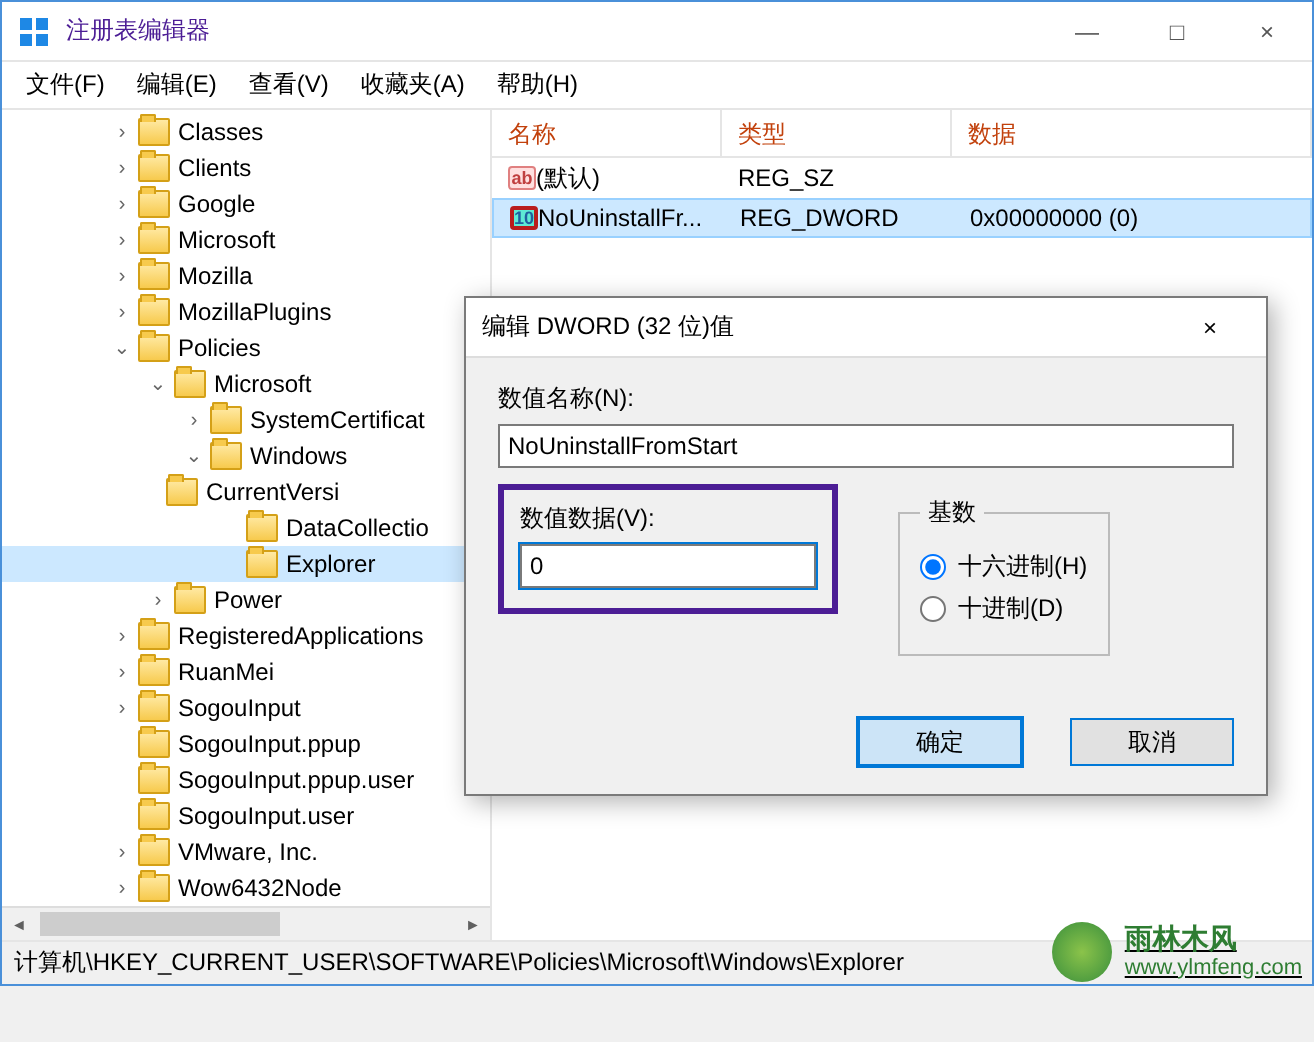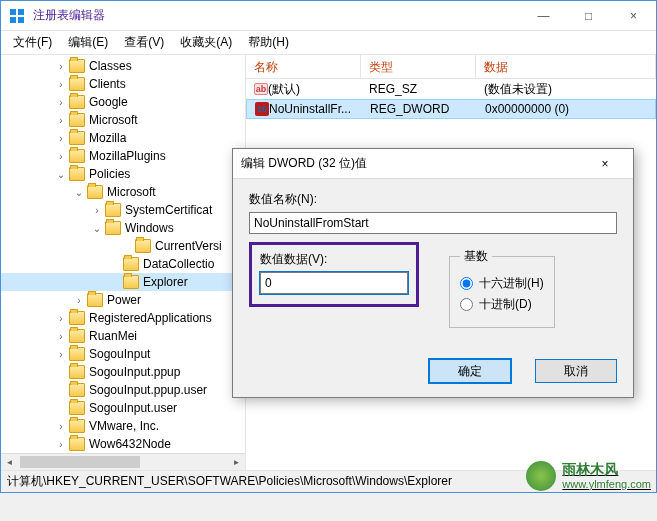--- a/index.html
+++ b/index.html
@@ -31,21 +31,21 @@
 .hscroll .thumb { position: absolute; top: 2px; bottom: 2px; background: #cdcdcd; }
 
 .list-pane { flex: 1; background: #fff; position: relative; }
 .list-header { height: 24px; display: flex; border-bottom: 1px solid #e5e5e5; }
 .list-header .col { padding: 4px 8px; border-right: 1px solid #e5e5e5; color: #c2410c; }
 .list-row { height: 20px; display: flex; align-items: center; }
 .list-row.sel { background: #cce8ff; border: 1px solid #99d1ff; }
 .list-row .cell { padding: 0 8px; display: flex; align-items: center; overflow: hidden; white-space: nowrap; }
 .list-row .ricon { width: 14px; height: 12px; margin-right: 0; display: inline-flex; align-items: center; justify-content: center; font-size: 9px; font-weight: bold; border-radius: 2px; }
 .ricon.str { background: #ffe0e0; border: 1px solid #e08080; color: #c04040; }
-.ricon.dw { background: #5eead4; border: 7px solid #b91c1c; color: #2060a0; }
+.ricon.dw { background: #5eead4; border: 2px solid #b91c1c; color: #2060a0; }
 
 .statusbar { height: 22px; border-top: 1px solid #e5e5e5; display: flex; align-items: center; padding: 0 6px; color: #000; background: #f0f0f0; }
 
 .dialog { position: absolute; left: 232px; top: 148px; width: 402px; height: 250px; background: #f0f0f0; border: 1px solid #7a7a7a; box-shadow: 3px 3px 12px rgba(0,0,0,0.3); z-index: 100; }
 .dialog .dtitle { height: 30px; background: #fff; display: flex; align-items: center; padding: 0 8px; border-bottom: 1px solid #ddd; }
 .dialog .dtitle .t { flex: 1; color: #000; }
 .dialog .dclose { width: 40px; height: 29px; display: flex; align-items: center; justify-content: center; }
 .dialog .dbody { padding: 12px 16px; }
 .dialog label { display: block; margin-bottom: 4px; color: #000; }
 .dialog input[type=text] { width: 100%; height: 22px; padding: 2px 4px; border: 1px solid #7a7a7a; background: #fff; font-size: 12px; }
@@ -145,21 +145,21 @@
           <div class="tree-item" style="padding-left: 90px;">
             <span class="twisty">›</span>
             <span class="folder"></span>
             <span class="label">SystemCertificat</span>
           </div>
           <div class="tree-item" style="padding-left: 90px;">
             <span class="twisty">⌄</span>
             <span class="folder"></span>
             <span class="label">Windows</span>
           </div>
-          <div class="tree-item" style="padding-left: 120px;">
+          <div class="tree-item" style="padding-left: 68px;">
             <span class="twisty"></span>
             <span class="folder"></span>
             <span class="label">CurrentVersi</span>
           </div>
           <div class="tree-item" style="padding-left: 108px;">
             <span class="twisty"></span>
             <span class="folder"></span>
             <span class="label">DataCollectio</span>
           </div>
           <div class="tree-item selected" style="padding-left: 108px;">
@@ -228,21 +228,20 @@
         <div class="col" style="width:115px">类型</div>
         <div class="col" style="flex:1">数据</div>
       </div>
       <div id="listbody">
           <div class="list-row">
             <div class="cell" style="width: 115px;">
               <span class="ricon str">ab</span>
               <span>(默认)</span>
             </div>
             <div class="cell" style="width: 115px;">REG_SZ</div>
-            <div class="cell" style="flex: 1 1 0%;">(数值未设置)</div>
           </div>
           <div class="list-row sel">
             <div class="cell" style="width: 115px;">
               <span class="ricon dw">10</span>
               <span>NoUninstallFr...</span>
             </div>
             <div class="cell" style="width: 115px;">REG_DWORD</div>
             <div class="cell" style="flex: 1 1 0%;">0x00000000 (0)</div>
           </div>
         </div>

